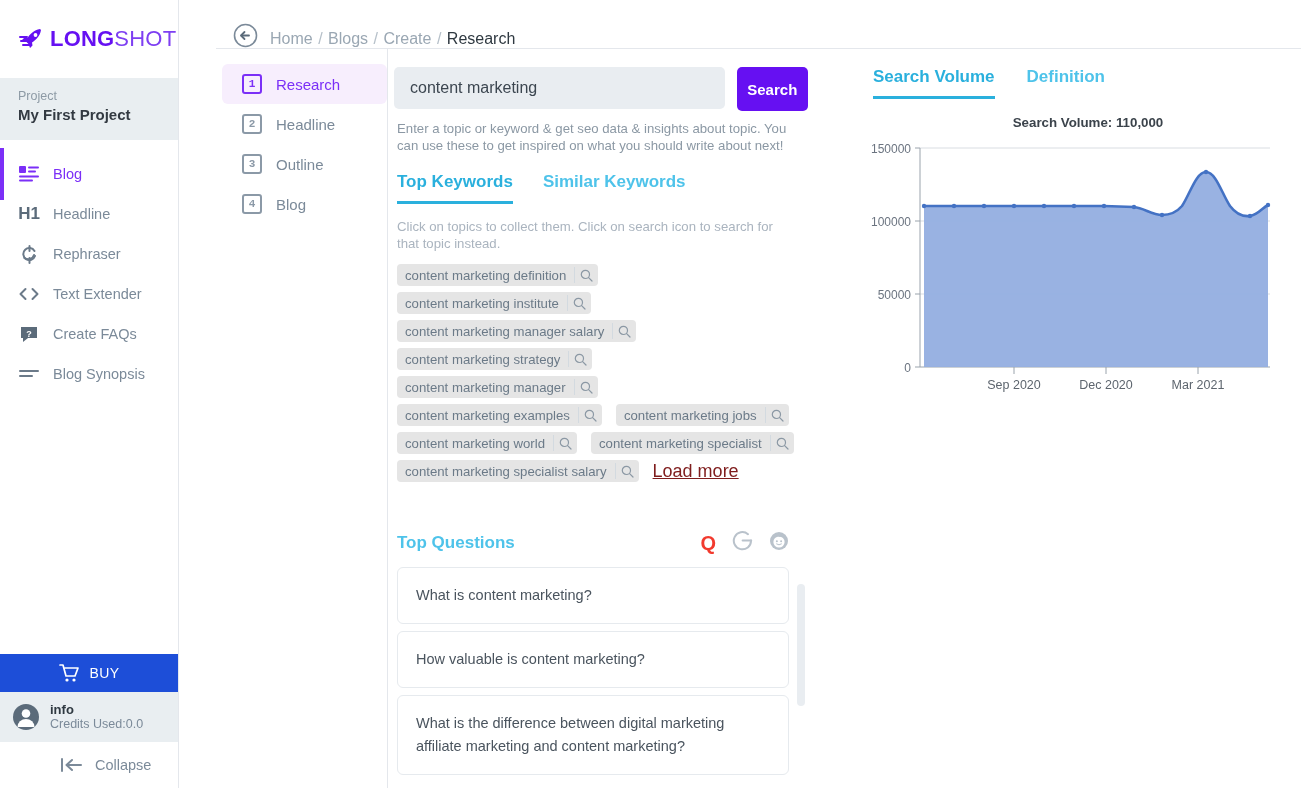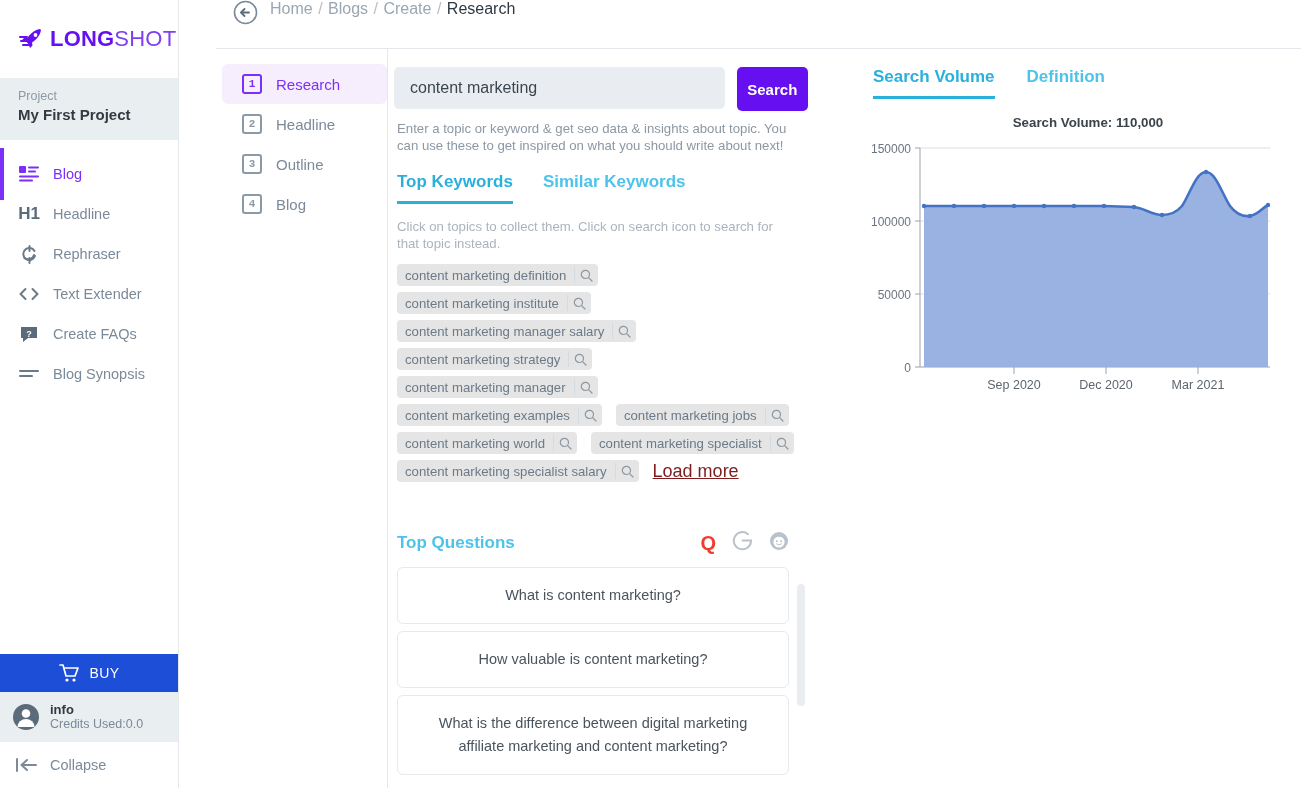--- a/index.html
+++ b/index.html
@@ -66,28 +66,28 @@
     background: #e9eef1;
     height: 50px;
     display: flex; align-items: center; gap: 10px;
     padding-left: 12px;
   }
   .acct-txt { line-height: 15px; }
   .acct-name { font-size: 13px; font-weight: 700; color: #2f3941; }
   .acct-credits { font-size: 12.5px; color: #7b8a99; }
   .collapse {
     height: 46px; display: flex; align-items: center; gap: 12px;
-    padding-left: 16px; color: #7b8a99; font-size: 14.5px; cursor: pointer;
+    padding-left: 16px; color: #7b8a99; font-size: 14.5px; cursor: pointer; margin-left: 45px;
   }
 
   
   .main { flex: 1; position: relative; }
   .topbar {
     height: 49px; border-bottom: 1px solid #e4e7ec;
-    display: flex; align-items: flex-start; padding-left: 17px; gap: 12px;
+    display: flex; align-items: flex-end; padding-left: 17px; gap: 12px;
   }
   .crumbs { font-size: 16px; color: #9aa7b3; }
   .crumbs .sep { color: #b6c0c9; padding: 0 1px; }
   .crumbs .cur { color: #2f3941; }
 
   .body-row { display: flex; height: 739px; }
 
   
   .steps { width: 172px; padding: 15px 0 0 6px; border-right: 1px solid #e4e7ec; height: 739px;}
   .step {
@@ -148,21 +148,21 @@
   .tq-head {
     margin: 48px 0 0 5px; width: 398px;
     display: flex; align-items: center; justify-content: space-between;
   }
   .tq-title { font-size: 17px; font-weight: 700; color: #4ec3ea; }
   .tq-icons { display: flex; align-items: center; gap: 16px; padding-right: 6px;}
   .q-ico { font-size: 20px; font-weight: 700; color: #f23a2e; cursor: pointer; line-height: 1; }
   .g-ico { cursor: pointer; }
   .r-ico { cursor: pointer; }
 
-  .qlist { margin: 12px 0 0 5px; width: 400px; position: relative; text-align: center; }
+  .qlist { margin: 12px 0 0 5px; width: 400px; position: relative; }
   .qcard {
     border: 1px solid #e6eaee; border-radius: 6px;
     padding: 16px 18px; margin-bottom: 7px;
     font-size: 14.5px; line-height: 23px; color: #4a545e;
     width: 392px; cursor: pointer; background: #fff;
   }
   .qscroll {
     position: absolute; right: -8px; top: 17px; width: 8px; height: 122px;
     background: #e9edf1; border-radius: 4px; cursor: pointer;
   }

